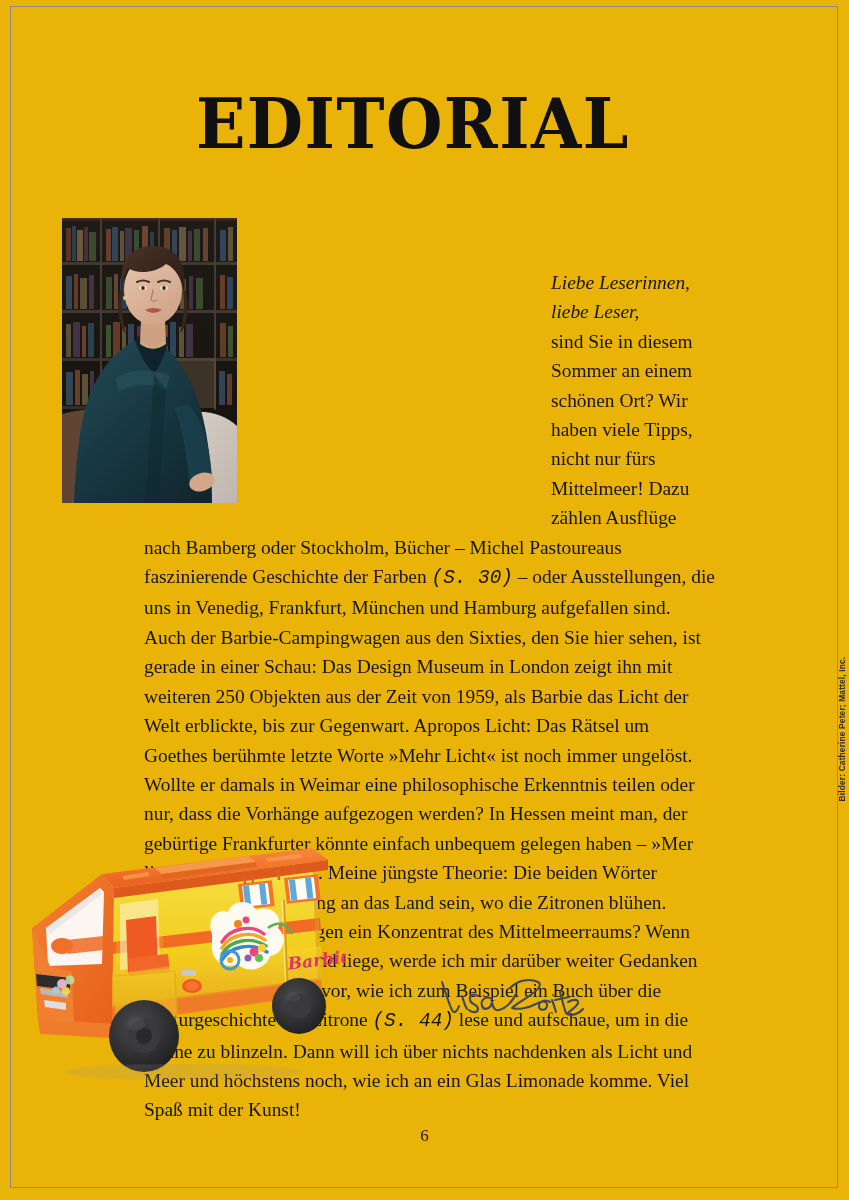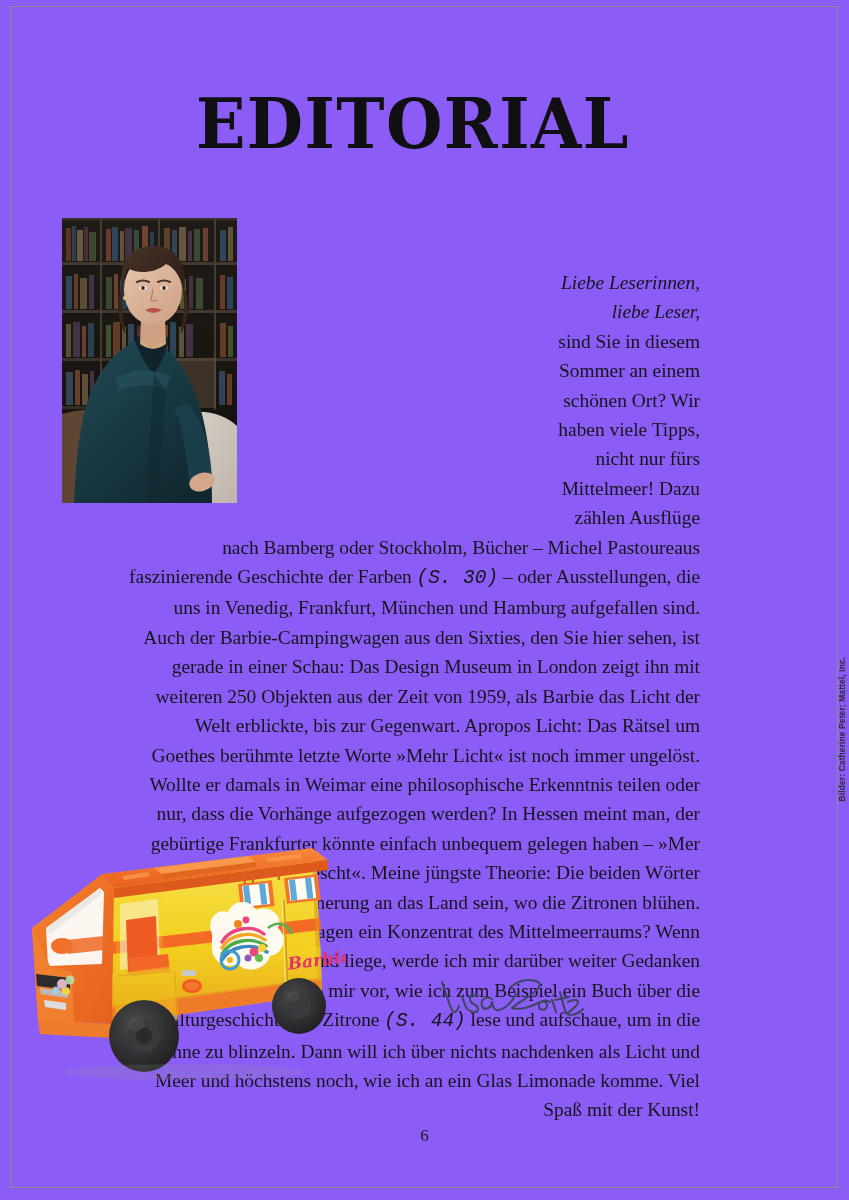--- a/index.html
+++ b/index.html
@@ -9,21 +9,21 @@
     background: #ffffff;
   }
   body {
     font-family: "Liberation Serif", "DejaVu Serif", serif;
   }
 
   .page {
     position: relative;
     width: 849px;
     height: 1200px;
-    background: #8b5cf6;
+    background: #eab308;
     overflow: hidden;
     box-sizing: border-box;
   }
 
   
   .page-frame {
     position: absolute;
     left: 10px;
     top: 6px;
     width: 828px;
@@ -73,27 +73,27 @@
     top: 824px;
     width: 330px;
     height: 258px;
     overflow: hidden;
   }
   .camper svg { display: block; width: 100%; height: 100%; }
 
   
   .article {
     position: absolute;
-    left: 128px;
+    left: 144px;
     top: 268px;
     width: 572px;
     font-size: 19.4px;
     line-height: 29.4px;
     color: #16151a;
-    text-align: right;
+    text-align: left;
     hyphens: manual;
   }
   .article .lede {
     font-style: italic;
   }
   .article .pageref {
     font-style: italic;
     font-family: Liberation Mono, monospace;
   }
   

